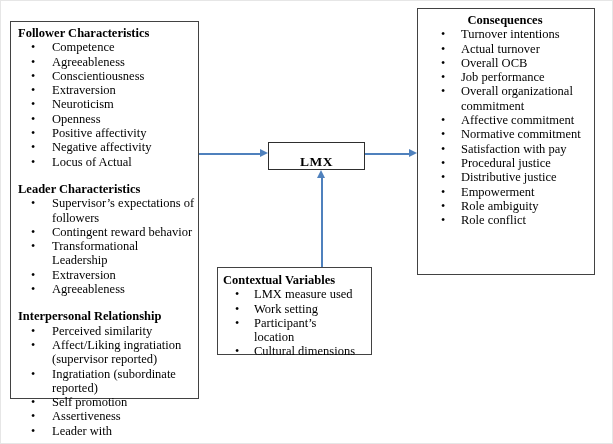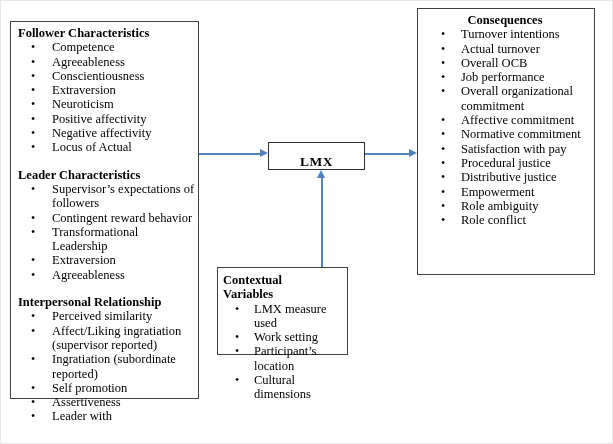--- a/index.html
+++ b/index.html
@@ -17,21 +17,21 @@
   .box {
     position: absolute;
     box-sizing: border-box;
     border: 1.5px solid #424242;
     background: #ffffff;
     font-size: 12.5px;
     line-height: 14.3px;
   }
   .box-antecedents { left: 10px;  top: 9px;   width: 189px; height: 378px; padding: 4px 2px 0 0; margin-top: 12px; }
   .box-consequences{ left: 417px; top: 8px;   width: 178px; height: 267px; padding: 4px 2px 0 0; }
-  .box-contextual  { left: 217px; top: 267px; width: 131px; height: 88px;  padding: 5px 12px 0 0; }
+  .box-contextual  { left: 217px; top: 267px; width: 155px; height: 88px;  padding: 5px 12px 0 0; }
   .box-lmx {
     left: 268px; top: 142px; width: 97px; height: 28px;
     border: 1.5px solid #2e2e2e;
     display: flex; align-items: flex-end; justify-content: center;
     font-weight: bold; font-size: 13.5px; letter-spacing: 0.5px;
   }
   .section-title { font-weight: bold; padding-left: 7px; white-space: nowrap; }
   .section + .section { margin-top: 13px; }
   .title-centered { font-weight: bold; text-align: center; }
   .title-left { font-weight: bold; padding-left: 5px; }
@@ -75,20 +75,21 @@
 
   <div class="box box-antecedents">
     <div class="section">
       <div class="section-title">Follower Characteristics</div>
       <ul class="bullets">
           <li>Competence</li>
           <li>Agreeableness</li>
           <li>Conscientiousness</li>
           <li>Extraversion</li>
           <li>Neuroticism</li>
+          <li>Openness</li>
           <li>Positive affectivity</li>
           <li>Negative affectivity</li>
           <li>Locus of Actual</li>
         </ul>
     </div>
     <div class="section">
       <div class="section-title">Leader Characteristics</div>
       <ul class="bullets">
           <li>Supervisor’s expectations of followers</li>
           <li>Contingent reward behavior</li>

